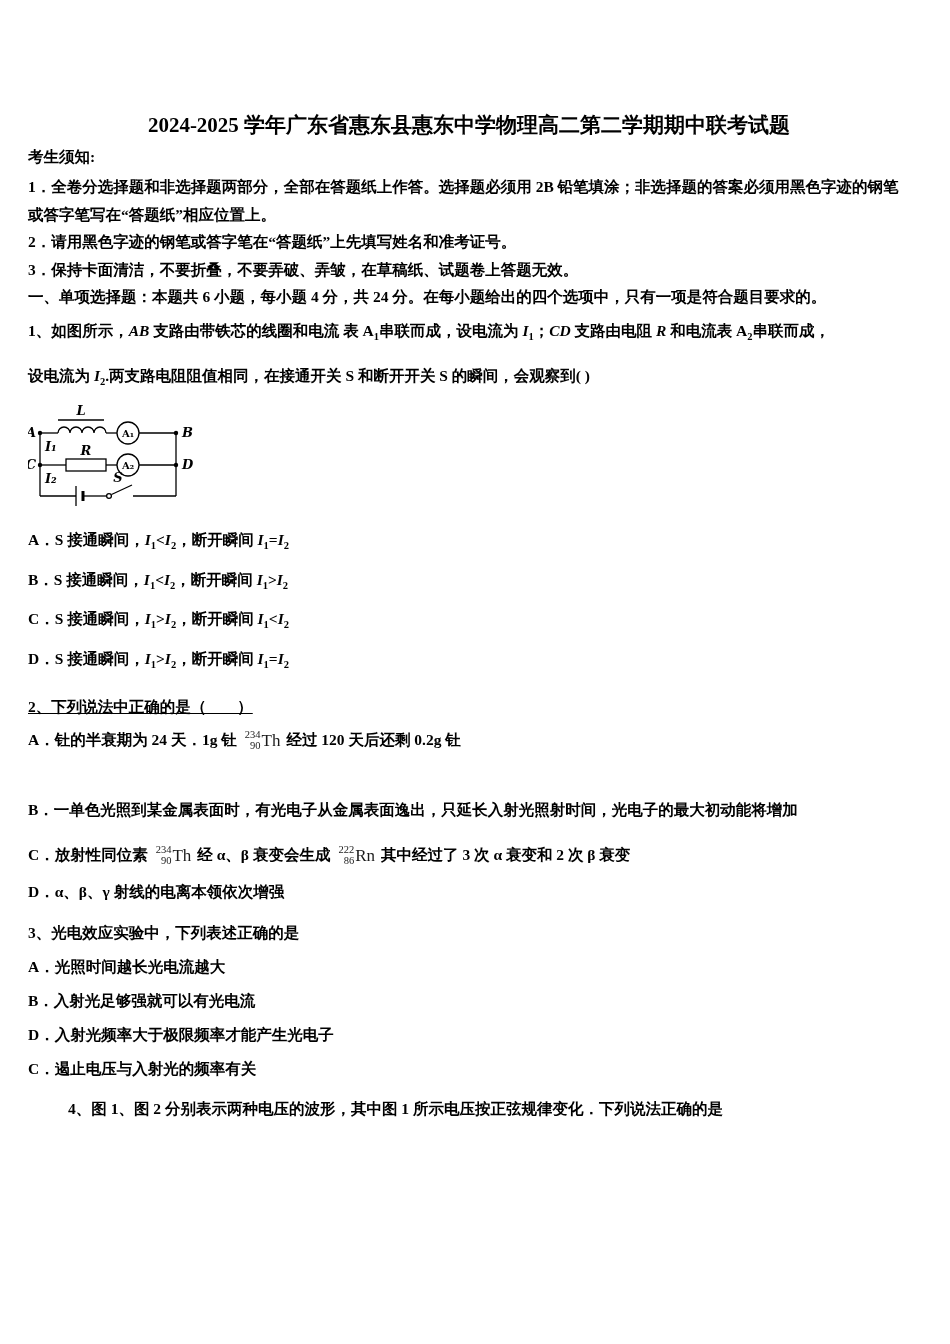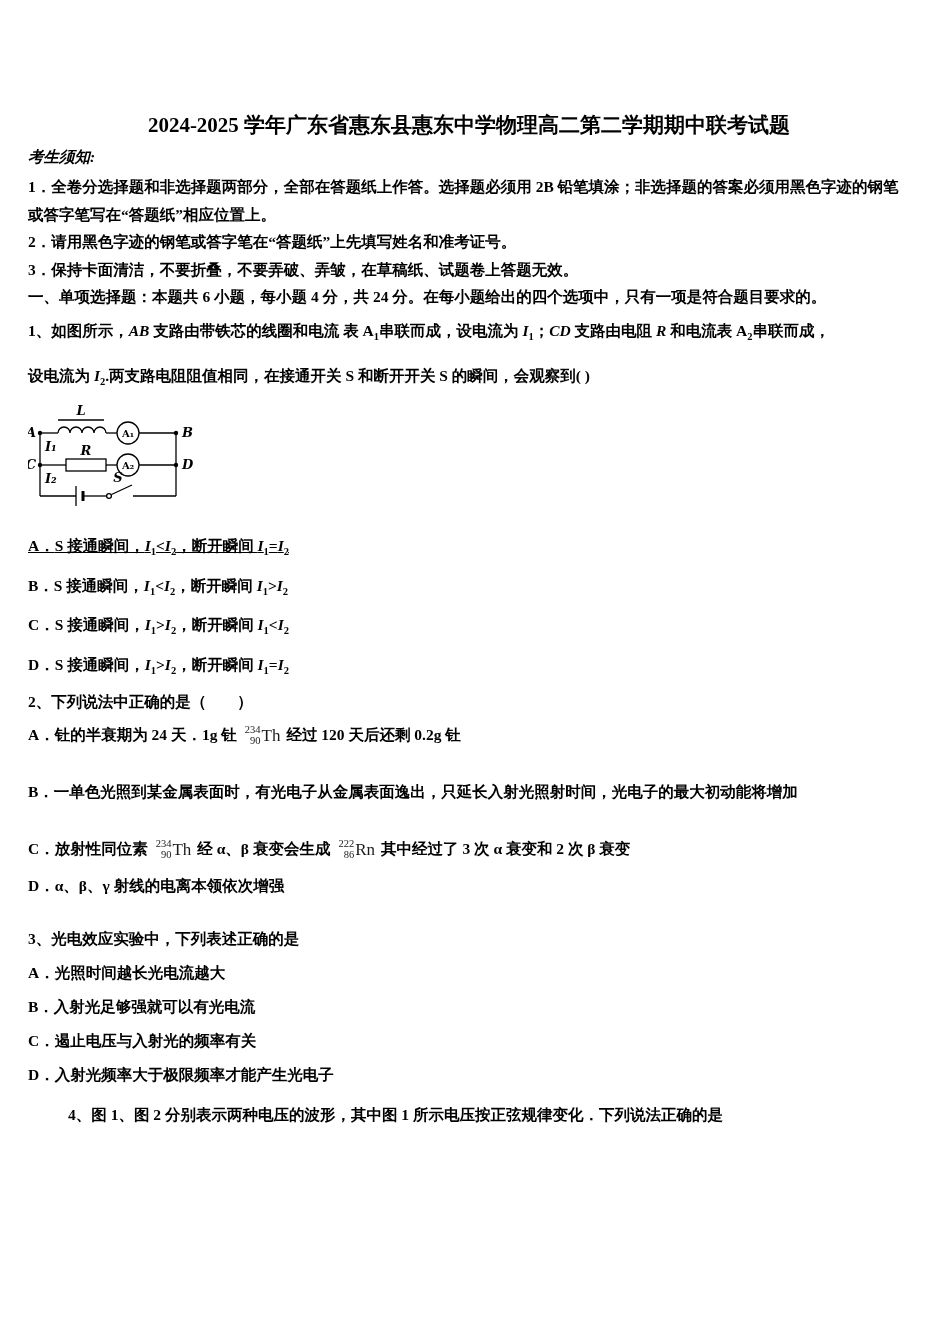--- a/index.html
+++ b/index.html
@@ -8,35 +8,35 @@
     width: 950px; height: 1344px;
     background: #ffffff;
     overflow: hidden;
     font-family: "Liberation Serif", "DejaVu Serif", serif;
     font-weight: 700;
     color: #000;
   }
   .doc { padding: 112px 40px 0 28px; font-size: 15.5px; }
   p { margin: 0; }
   .title { font-size: 21px; line-height: 27px; text-align: center; margin: 0; font-weight: 700; }
-  .notice-head { margin-top: 7px; line-height: 21px; font-style: italic; }
+  .notice-head { margin-top: 7px; line-height: 21px; }
   .para  { margin-top: 6px; line-height: 27.5px; }
   .para0 { margin-top: 0;  line-height: 27.5px; }
   .section-heading { margin-top: 4px; line-height: 20px; }
   .q1s1 { margin-top: 12px; line-height: 24px; }
   .q1s2 { margin-top: 15px; line-height: 24px; }
   .figure { margin: 8px 0 0 0; }
   .opt { line-height: 21px; }
-  .mt11 { margin-top: 11px; }
+  .mt11 { margin-top: 22px; text-decoration: underline; }
   .mt13 { margin-top: 13px; }
   .mt15 { margin-top: 8px; }
-  .mt18 { margin-top: 24px; text-decoration: underline; }
+  .mt18 { margin-top: 18px; }
   .mt19 { margin-top: 19px; margin-left: 40px; }
-  .mt20 { margin-top: 32px; }
-  .mt28 { margin-top: 28px; }
+  .mt20 { margin-top: 20px; }
+  .mt28 { margin-top: 41px; }
   .tall { line-height: 30px; }
   
   .vi { font-style: italic; }
   .rm { font-style: normal; }
   .sub { font-size: 10.5px; vertical-align: -3.5px; }
   
   .nuclide {
     display: inline-flex; align-items: center;
     font-weight: 400; color: #1a1a1a;
     transform: translateY(-7px);
@@ -142,18 +142,18 @@
           <span>222</span>
           <span>86</span>
         </span>
         <span class="nsym">Rn</span>
       </span><span>其中经过了 3 次 α 衰变和 2 次 β 衰变</span></div>
   <div class="opt mt15"><span class="rm">D．</span><span>α、β、γ 射线的电离本领依次增强</span></div>
 
   <div class="opt mt20"><span>3、光电效应实验中，下列表述正确的是</span></div>
   <div class="opt mt13"><span class="rm">A．</span><span>光照时间越长光电流越大</span></div>
   <div class="opt mt13"><span class="rm">B．</span><span>入射光足够强就可以有光电流</span></div>
+  <div class="opt mt13"><span class="rm">D．</span><span>入射光频率大于极限频率才能产生光电子</span></div>
   <div class="opt mt13"><span class="rm">C．</span><span>遏止电压与入射光的频率有关</span></div>
-  <div class="opt mt13"><span class="rm">D．</span><span>入射光频率大于极限频率才能产生光电子</span></div>
 
   <div class="opt mt19"><span>4、图 1、图 2 分别表示两种电压的波形，其中图 1 所示电压按正弦规律变化．下列说法正确的是</span></div>
 
 </div>
 
 </body></html>

